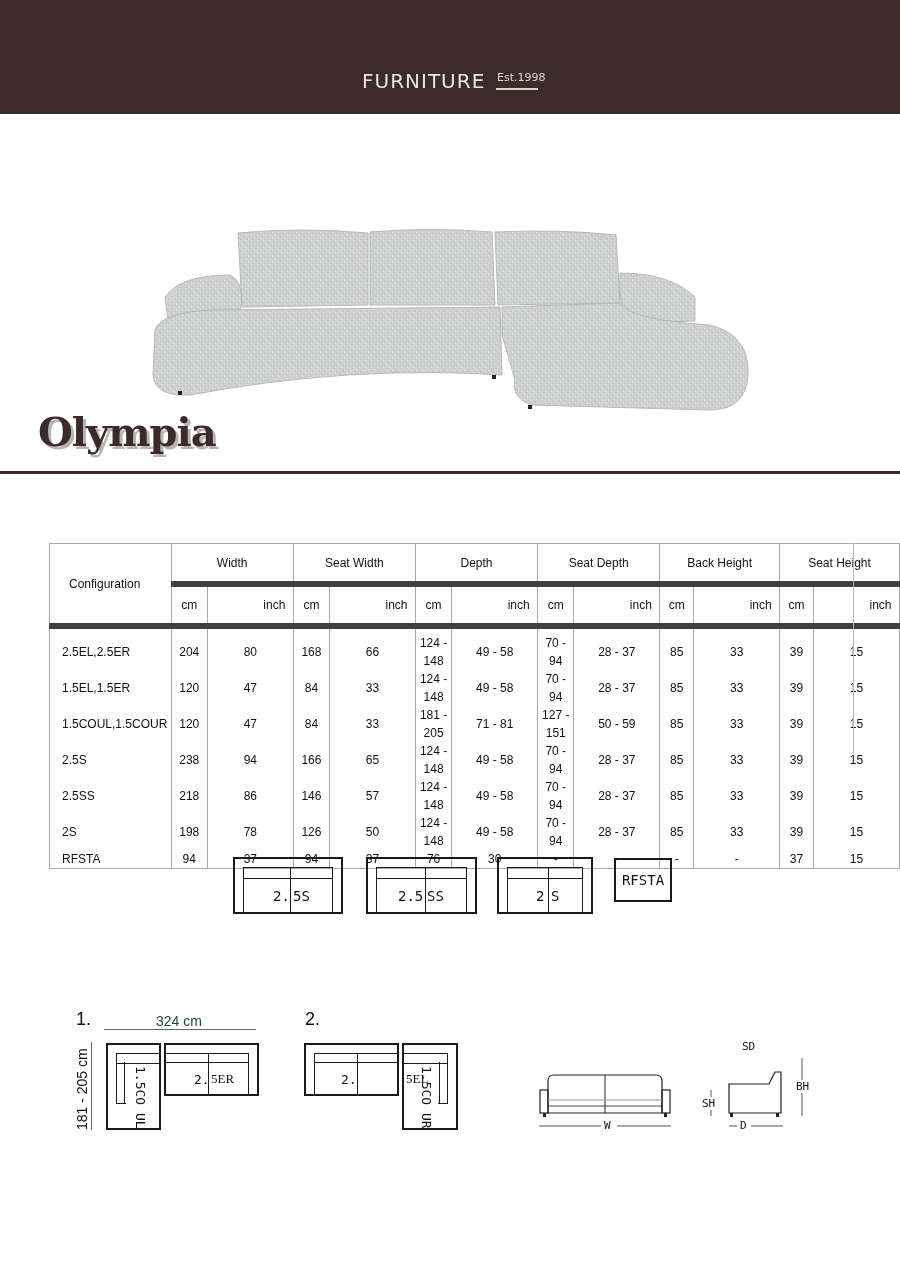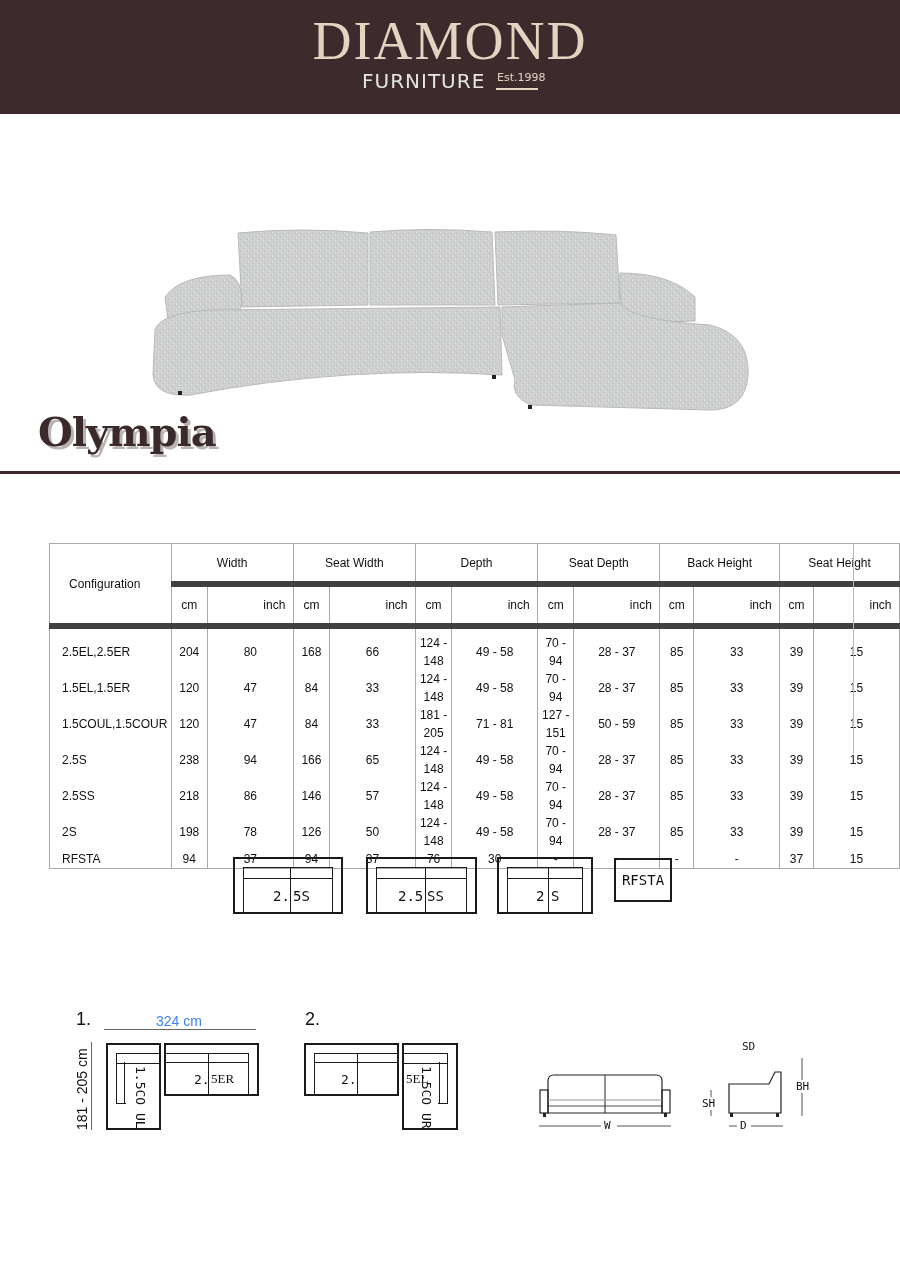--- a/index.html
+++ b/index.html
@@ -35,32 +35,31 @@
 
   
   .mod { position:absolute; border:2px solid #1a1a1a; box-sizing:border-box; }
   .mod .inner { position:absolute; left:8px; right:8px; top:8px; bottom:0; border:1px solid #1a1a1a; border-bottom:none; }
   .mod .inner .back { position:absolute; left:0; right:0; top:0; height:10px; border-bottom:1px solid #1a1a1a; }
   .mod .inner .split { position:absolute; top:0; bottom:0; width:1px; background:#1a1a1a; }
   .mod .lbl { position:absolute; bottom:8px; font-family:"DejaVu Sans Mono", monospace; font-size:14px; color:#111; }
   .rfsta { position:absolute; left:614px; top:858px; width:58px; height:44px; border:2px solid #1a1a1a; box-sizing:border-box; font-family:"DejaVu Sans Mono", monospace; font-size:14px; text-align:center; line-height:40px; }
 
   .config-num { position:absolute; font-size:18px; font-weight:normal; color:#111; }
-  .dim-label { position:absolute; font-size:14px; color:#3b82f6; }
+  .dim-label { position:absolute; font-size:14px; color:#14532d; }
   .hline { position:absolute; height:1px; background:#666; }
   .vline { position:absolute; width:1px; background:#666; }
   .vtext { position:absolute; font-size:14px; transform:rotate(-90deg); transform-origin:left top; white-space:nowrap; }
   .vtext-cw { position:absolute; font-family:"DejaVu Sans Mono", monospace; font-size:13px; transform:rotate(90deg); transform-origin:left top; white-space:nowrap; }
   .dia-small { position:absolute; font-family:"DejaVu Sans Mono", monospace; font-size:11px; color:#111; }
 </style>
 </head>
 <body>
 
 <div class="brand-band">
-  <div class="brand-name">DIAMOND</div>
   <div class="brand-sub">FURNITURE</div>
   <div class="brand-est">Est.1998</div>
   <div class="brand-est-line"></div>
 </div>
 
 <div class="sofa-wrap">
   <svg width="600" height="190" viewBox="0 0 600 190" xmlns="http://www.w3.org/2000/svg">
     <defs>
       <pattern id="tweed" width="6" height="6" patternUnits="userSpaceOnUse">
         <rect width="6" height="6" fill="#cfd1d0"></rect>

